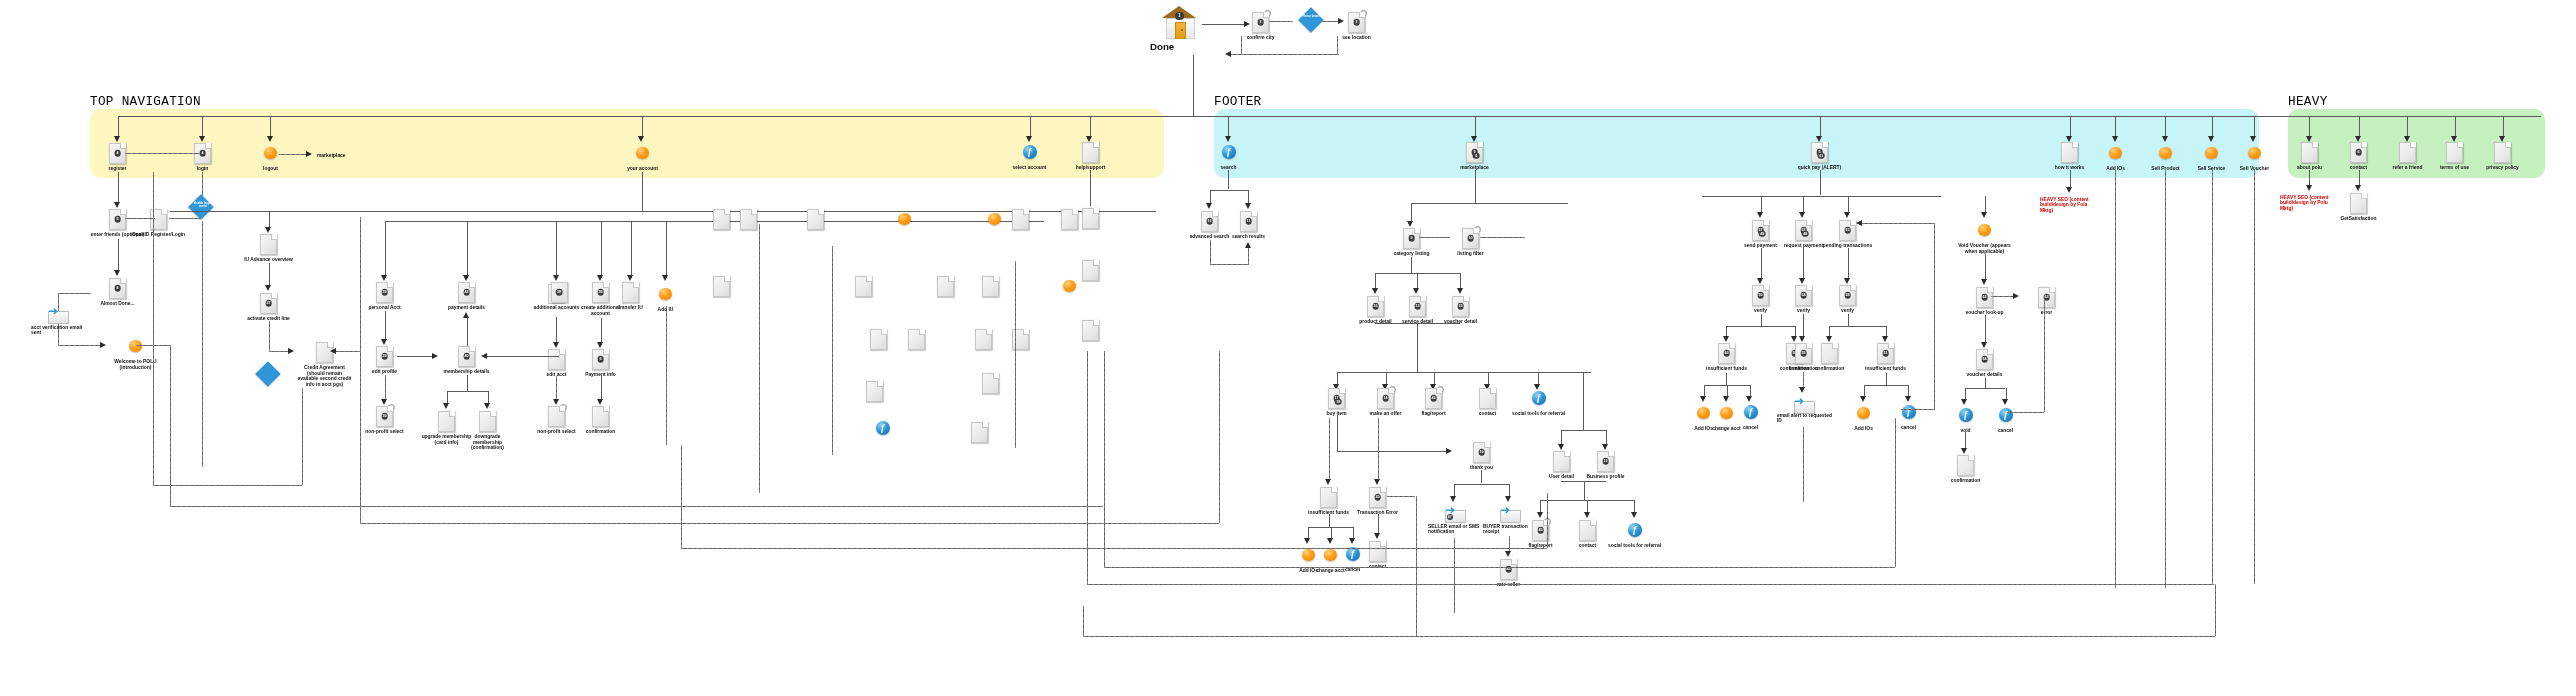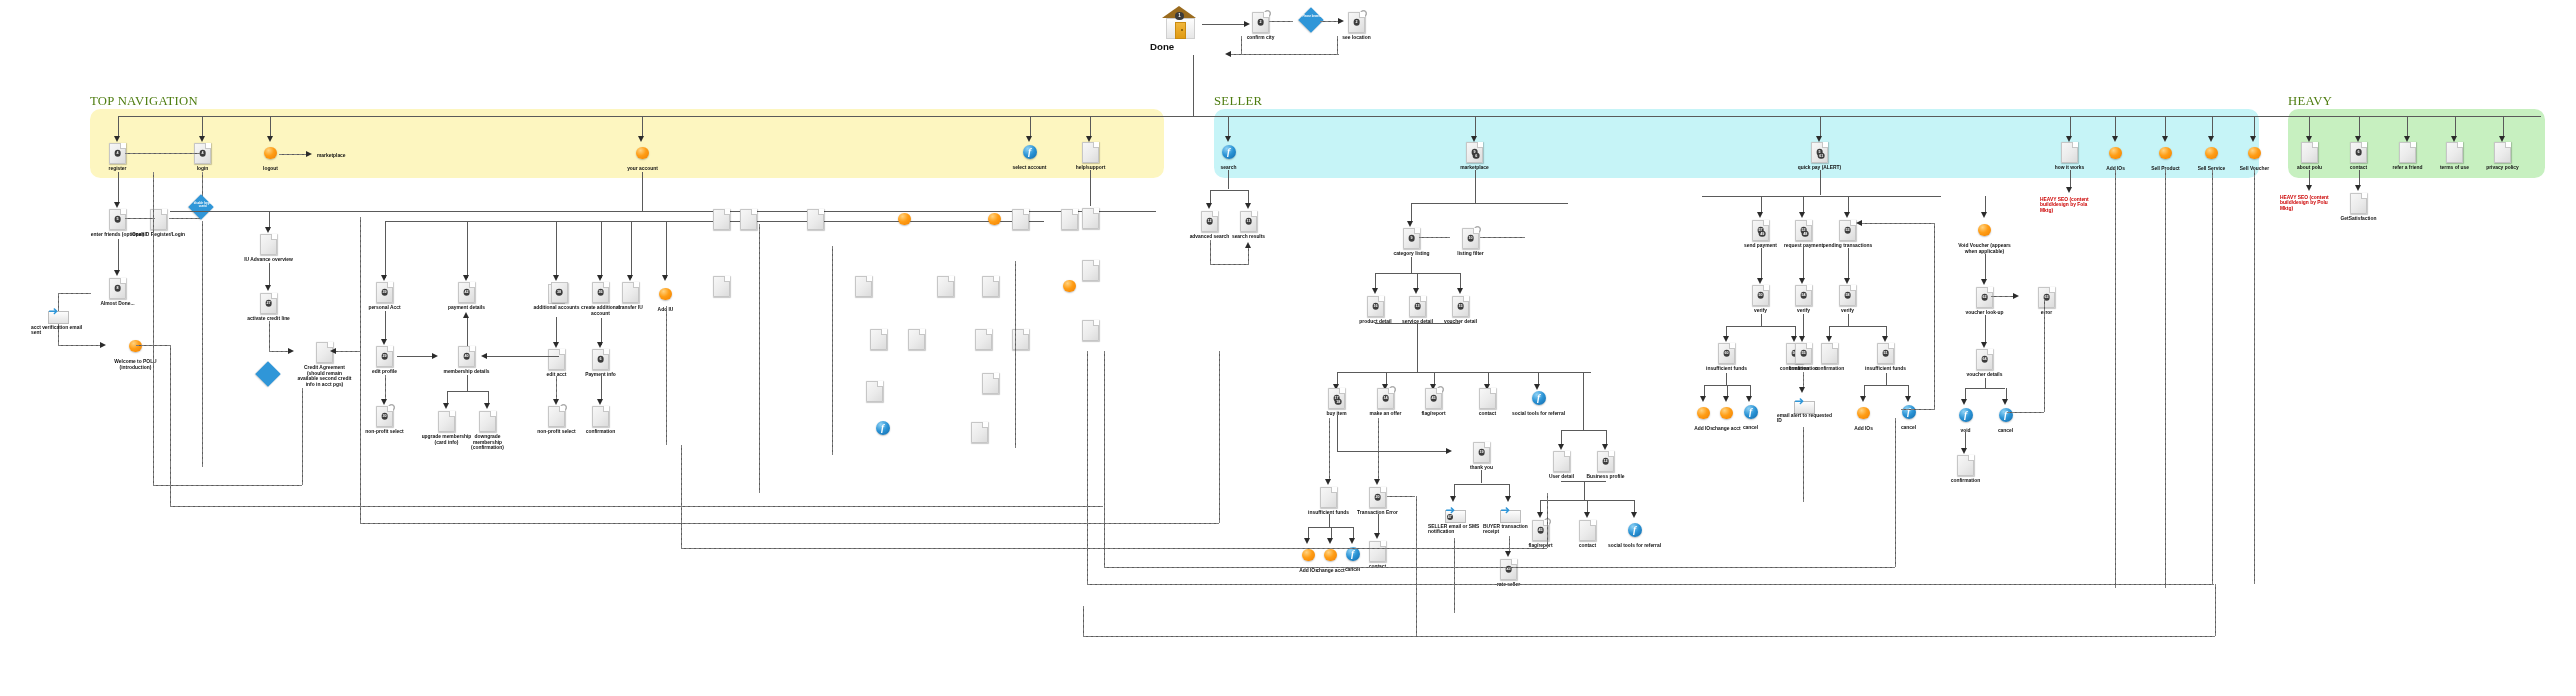--- a/index.html
+++ b/index.html
@@ -2,21 +2,21 @@
 <html style="font-size:12px"><head>
 <meta charset="utf-8">
 <title>Sitemap Diagram</title>
 <style>
   html,body{margin:0;padding:0;background:#ffffff;}
   body{width:2576px;height:697px;font-family:"Liberation Sans",sans-serif;overflow:hidden;}
   #canvas{position:relative;width:2576px;height:697px;}
 
   
   .band{position:absolute;border-radius:10.5px;}
-  .band-label{position:absolute;font-size:12.7px;letter-spacing:0.3px;color:#4d7c0f;font-family:Liberation Serif, serif;}
+  .band-label{position:absolute;font-size:12.7px;letter-spacing:0.3px;color:#000000;font-family:Liberation Mono, monospace;}
 
   
   .ln{position:absolute;background:#5a5a5a;}
   .ln.h{height:0.7px;}
   .ln.v{width:0.7px;}
   .ln.dh{height:0;border-top:0.7px dashed #7d7d7d;}
   .ln.dv{width:0;border-left:0.7px dashed #7d7d7d;}
   .arw{position:absolute;width:0;height:0;}
   .arw.down{border-left:3.7px solid transparent;border-right:3.7px solid transparent;border-top:6.7px solid #2b2b2b;}
   .arw.up{border-left:3.7px solid transparent;border-right:3.7px solid transparent;border-bottom:6.7px solid #2b2b2b;}
@@ -89,21 +89,21 @@
       background:#3c3c3c;color:#fff;font-size:4.5px;line-height:8.2px;text-align:center;font-weight:bold;}
 </style>
 </head>
 <body>
 
 <div id="canvas">
 
   <div class="band-label" style="left:90px;top:94px;">TOP NAVIGATION</div>
   <div class="band" style="left:90px;top:109px;width:1074px;height:69px;background:#fdf6c0;"></div>
 
-  <div class="band-label" style="left:1214px;top:94px;">SELLER</div>
+  <div class="band-label" style="left:1214px;top:94px;">FOOTER</div>
   <div class="band" style="left:1214px;top:109px;width:1045px;height:69px;background:#c6f4f7;"></div>
 
   <div class="band-label" style="left:2288px;top:94px;">HEAVY</div>
   <div class="band" style="left:2288px;top:109px;width:257px;height:69px;background:#c7f0c0;"></div>
 
   <div class="ic-house" style="left:1162px;top:6px;position:absolute;">
     <div class="roof"></div>
       <div class="body"></div>
       <div class="door"></div>
       <div class="knob"></div>

